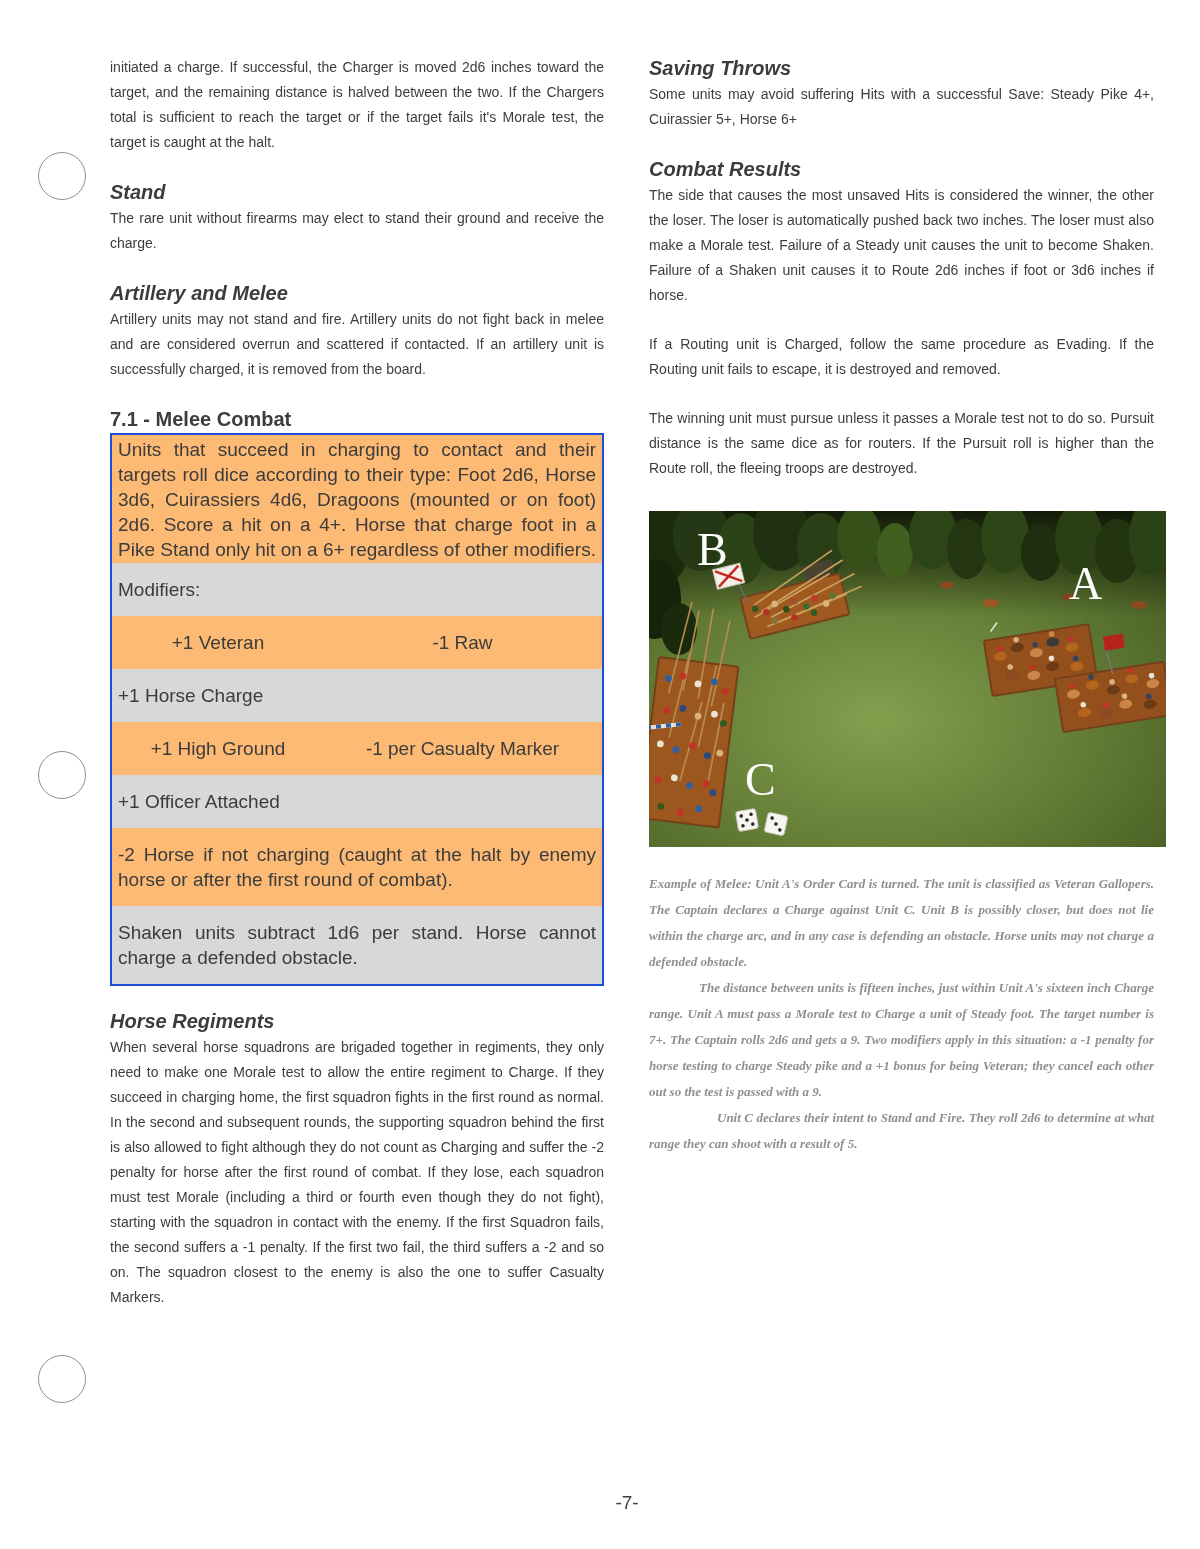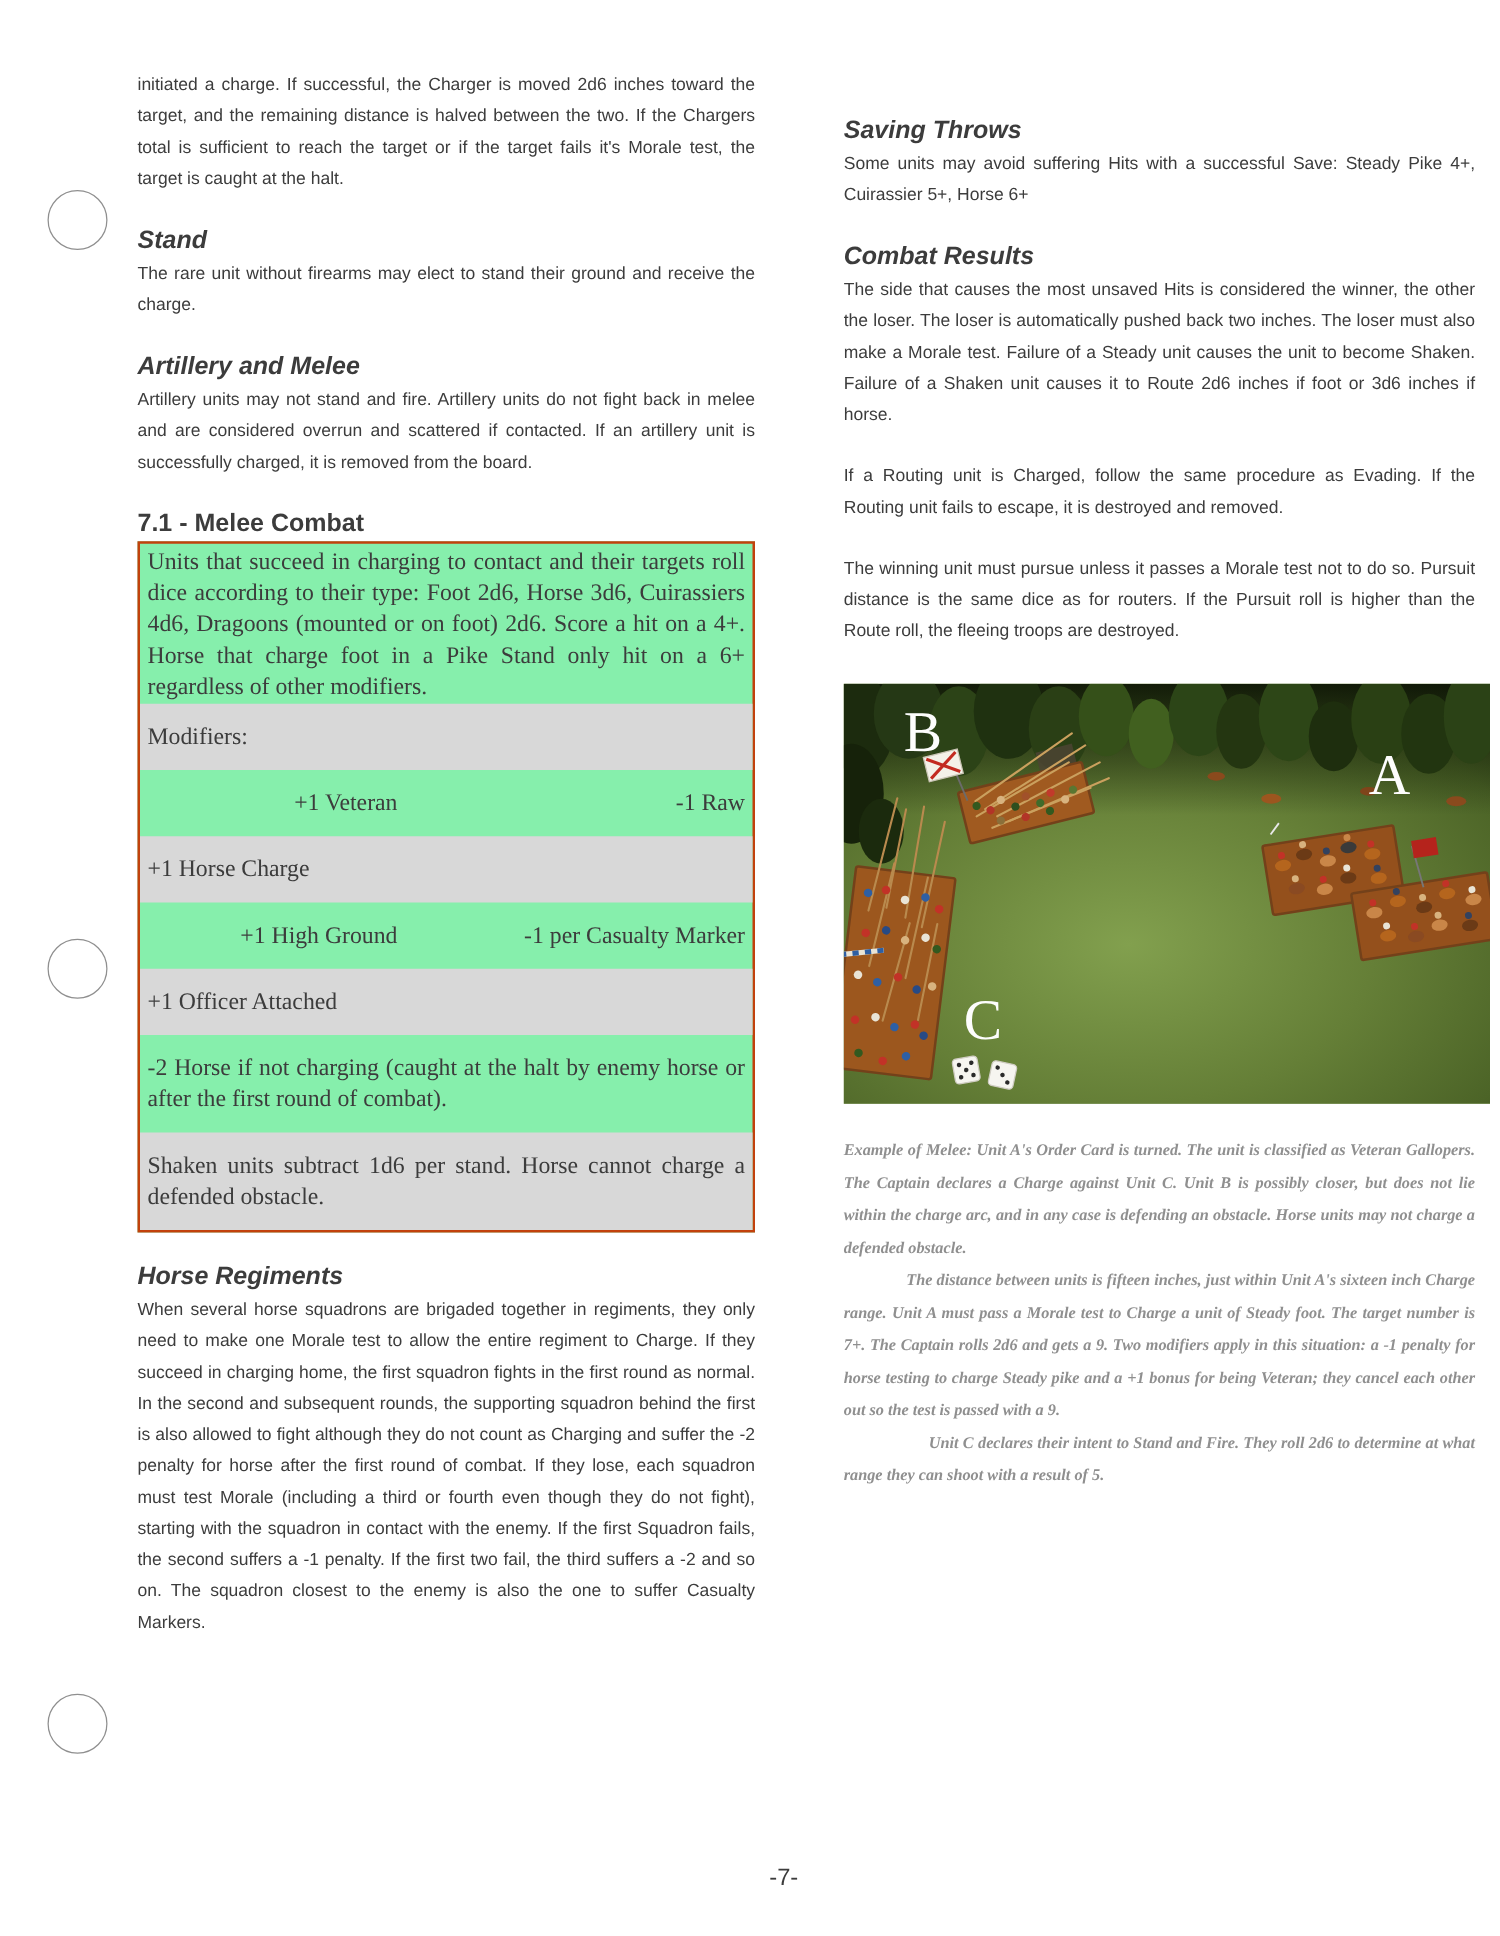--- a/index.html
+++ b/index.html
@@ -5,31 +5,31 @@
   html,body{margin:0;padding:0;background:#ffffff;}
   .page{position:relative;width:1200px;height:1549px;background:#ffffff;overflow:hidden;
         font-family:"Liberation Sans",sans-serif;color:#3c3c3c;}
   
   .hole{position:absolute;left:38px;width:46px;height:46px;border:1.5px solid #8f8f8f;
         border-radius:50%;background:#fff;}
   .hole1{top:152px;} .hole2{top:751px;} .hole3{top:1355px;}
   
   .col{position:absolute;top:55px;}
   .col-left{left:110px;width:494px;}
-  .col-right{left:675px;width:505px;margin-top:36px;}
+  .col-right{left:649px;width:505px;}
   p.body{margin:0 0 24px 0;font-size:14px;line-height:25px;text-align:justify;}
   p.body.last{margin-bottom:0;}
   h3{margin:0;font-size:20px;line-height:27px;font-weight:bold;font-style:italic;color:#3c3c3c;}
   h3.roman{font-style:normal;}
   
-  .melee-box{border:2px solid #c2410c;margin:0 0 22px 0;background:#86efac;font-family:Liberation Serif, serif;}
+  .melee-box{border:2px solid #1d4ed8;margin:0 0 22px 0;background:#fdba74;}
   .box-row{font-size:19px;line-height:25px;padding:14px 6px;text-align:justify;}
   .box-row.shaded{background:#d8d8d8;}
   .box-row.intro{padding:2px 6px 1px 6px;}
-  .box-row.two-col{display:flex;text-align:right;}
+  .box-row.two-col{display:flex;text-align:center;}
   .box-row.two-col .l{width:200px;flex:0 0 200px;}
   .box-row.two-col .r{flex:1;margin-left:11px;}
   
   .photo{position:relative;width:517px;height:336px;margin:30px 0 0 0;overflow:hidden;background:#5f7c34;}
   .photo-label{position:absolute;font-family:"Liberation Serif",serif;color:#fdfdfd;
                font-size:46px;line-height:46px;font-weight:400;}
   .lbl-b{left:48px;top:16px;} .lbl-a{left:420px;top:50px;} .lbl-c{left:96px;top:246px;}
   
   .caption{margin-top:24px;font-family:"Liberation Serif",serif;font-style:italic;font-weight:bold;
            color:#8f8f8f;font-size:13px;line-height:26px;text-align:justify;}

